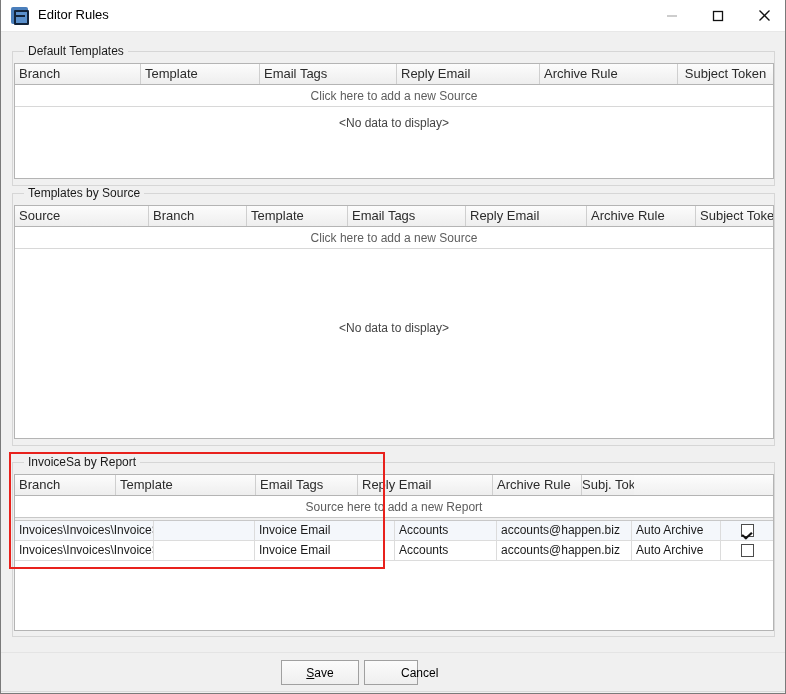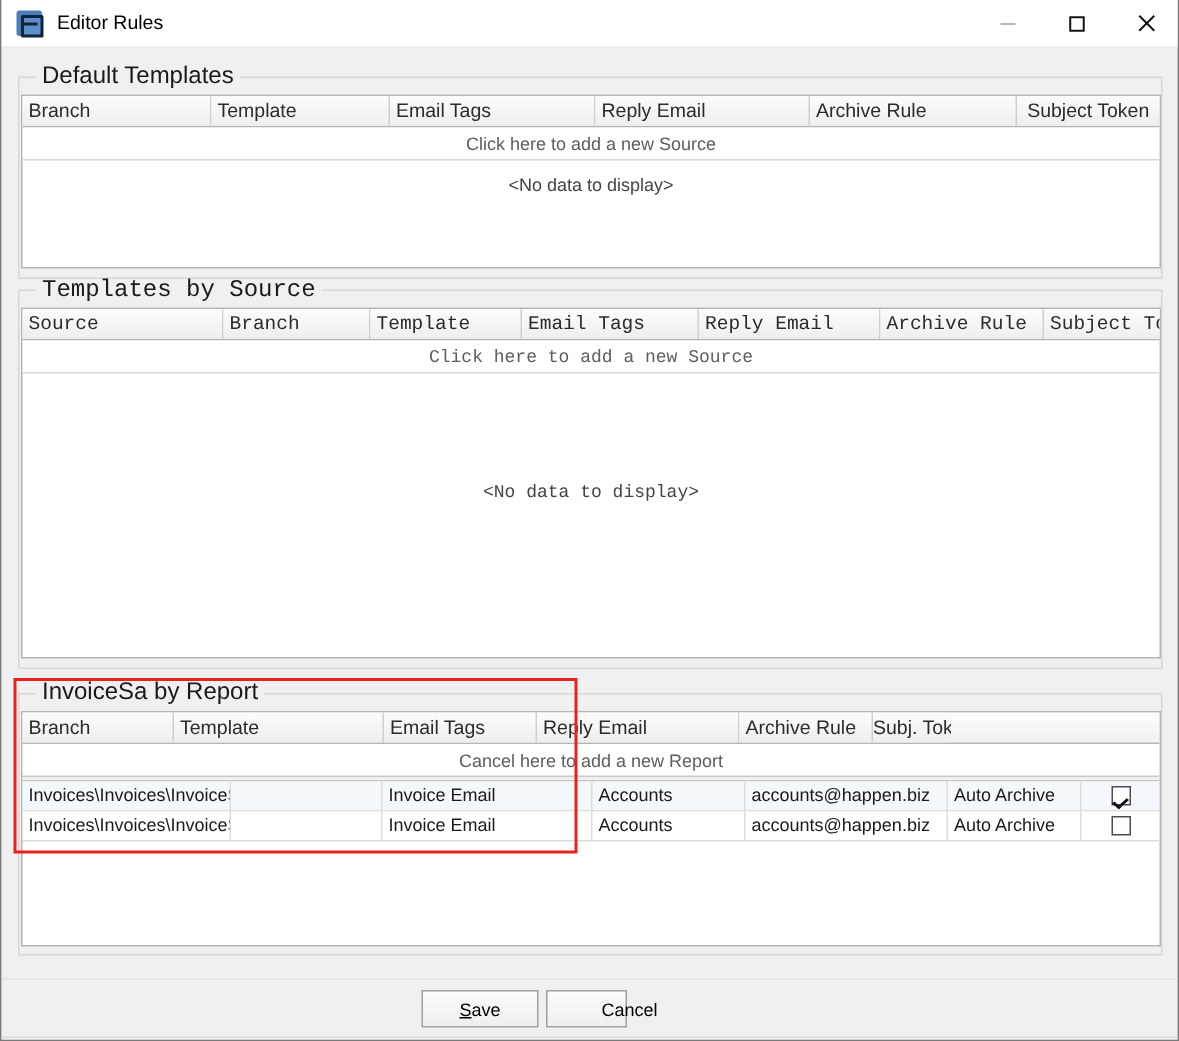--- a/index.html
+++ b/index.html
@@ -77,28 +77,28 @@
   .group {
     position: absolute;
     border: 1px solid #d6d6d6;
     border-radius: 0;
   }
   .group-label {
     position: absolute;
     top: -8px; left: 11px;
     background: #f0f0f0;
     padding: 0 4px;
-    font-size: 16px;
+    font-size: 12px;
     color: #1a1a1a;
     white-space: nowrap;
     line-height: 14px;
   }
 
   #grp-default   { left: 11px; top: 19px;  width: 763px; height: 135px; }
-  #grp-source    { left: 11px; top: 161px; width: 763px; height: 253px; font-family: Liberation Mono, monospace; }
+  #grp-source    { left: 11px; top: 161px; width: 763px; height: 253px; }
   #grp-report    { left: 11px; top: 430px; width: 763px; height: 175px; }
 
   
   .grid {
     position: absolute;
     left: 1px; top: 11px;
     background: #ffffff;
     border: 1px solid #b4b4b4;
     overflow: hidden;
   }
@@ -311,21 +311,21 @@
       <div class="grid" id="grid-report">
         <div class="hdr-row">
           <div class="hdr-cell" style="width:101px">Branch</div>
           <div class="hdr-cell" style="width:140px">Template</div>
           <div class="hdr-cell" style="width:102px">Email Tags</div>
           <div class="hdr-cell" style="width:135px">Reply Email</div>
           <div class="hdr-cell" style="width:89px">Archive Rule</div>
           <div class="hdr-cell center" style="width:52px">Subj. Toke</div>
         </div>
 
-        <div class="newrow">Cancel here to add a new Report</div>
+        <div class="newrow">Source here to add a new Report</div>
 
         <div class="rowsep"></div>
 
         <div class="data-row alt">
           <div class="data-cell" style="width:139px">Invoices\Invoices\InvoiceSa</div>
           <div class="data-cell" style="width:101px"></div>
           <div class="data-cell" style="width:140px">Invoice Email</div>
           <div class="data-cell" style="width:102px">Accounts</div>
           <div class="data-cell" style="width:135px">accounts@happen.biz</div>
           <div class="data-cell" style="width:89px">Auto Archive</div>

